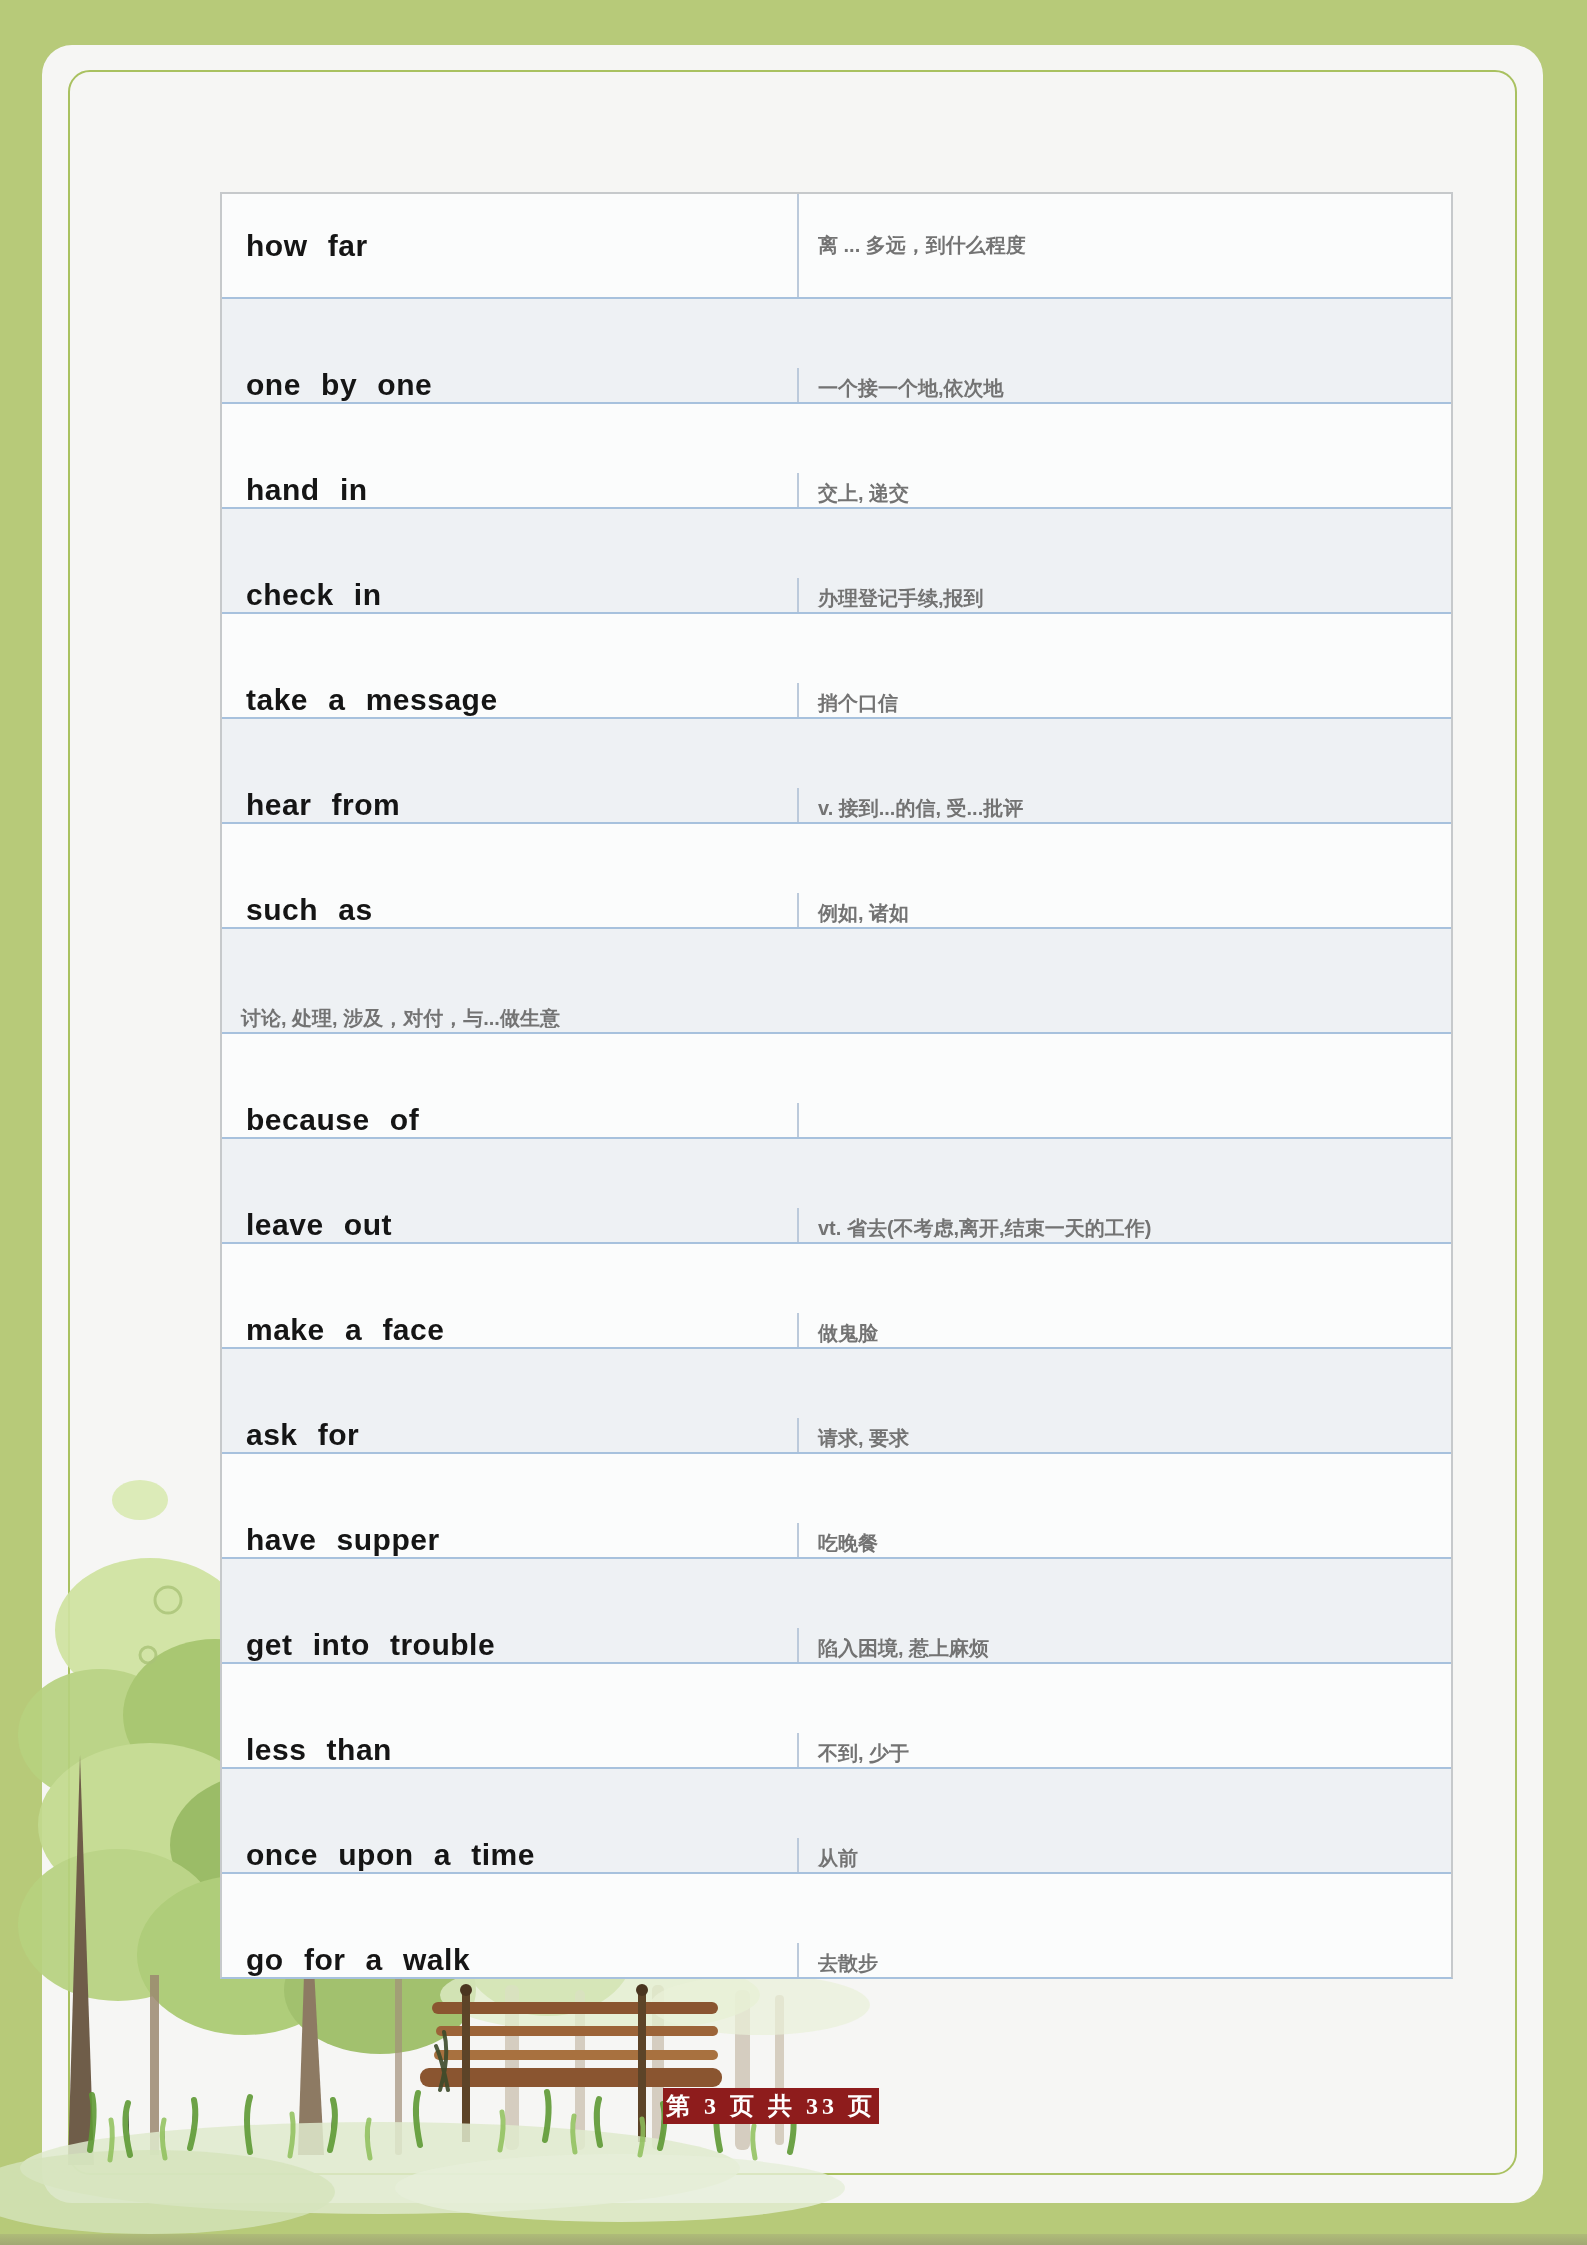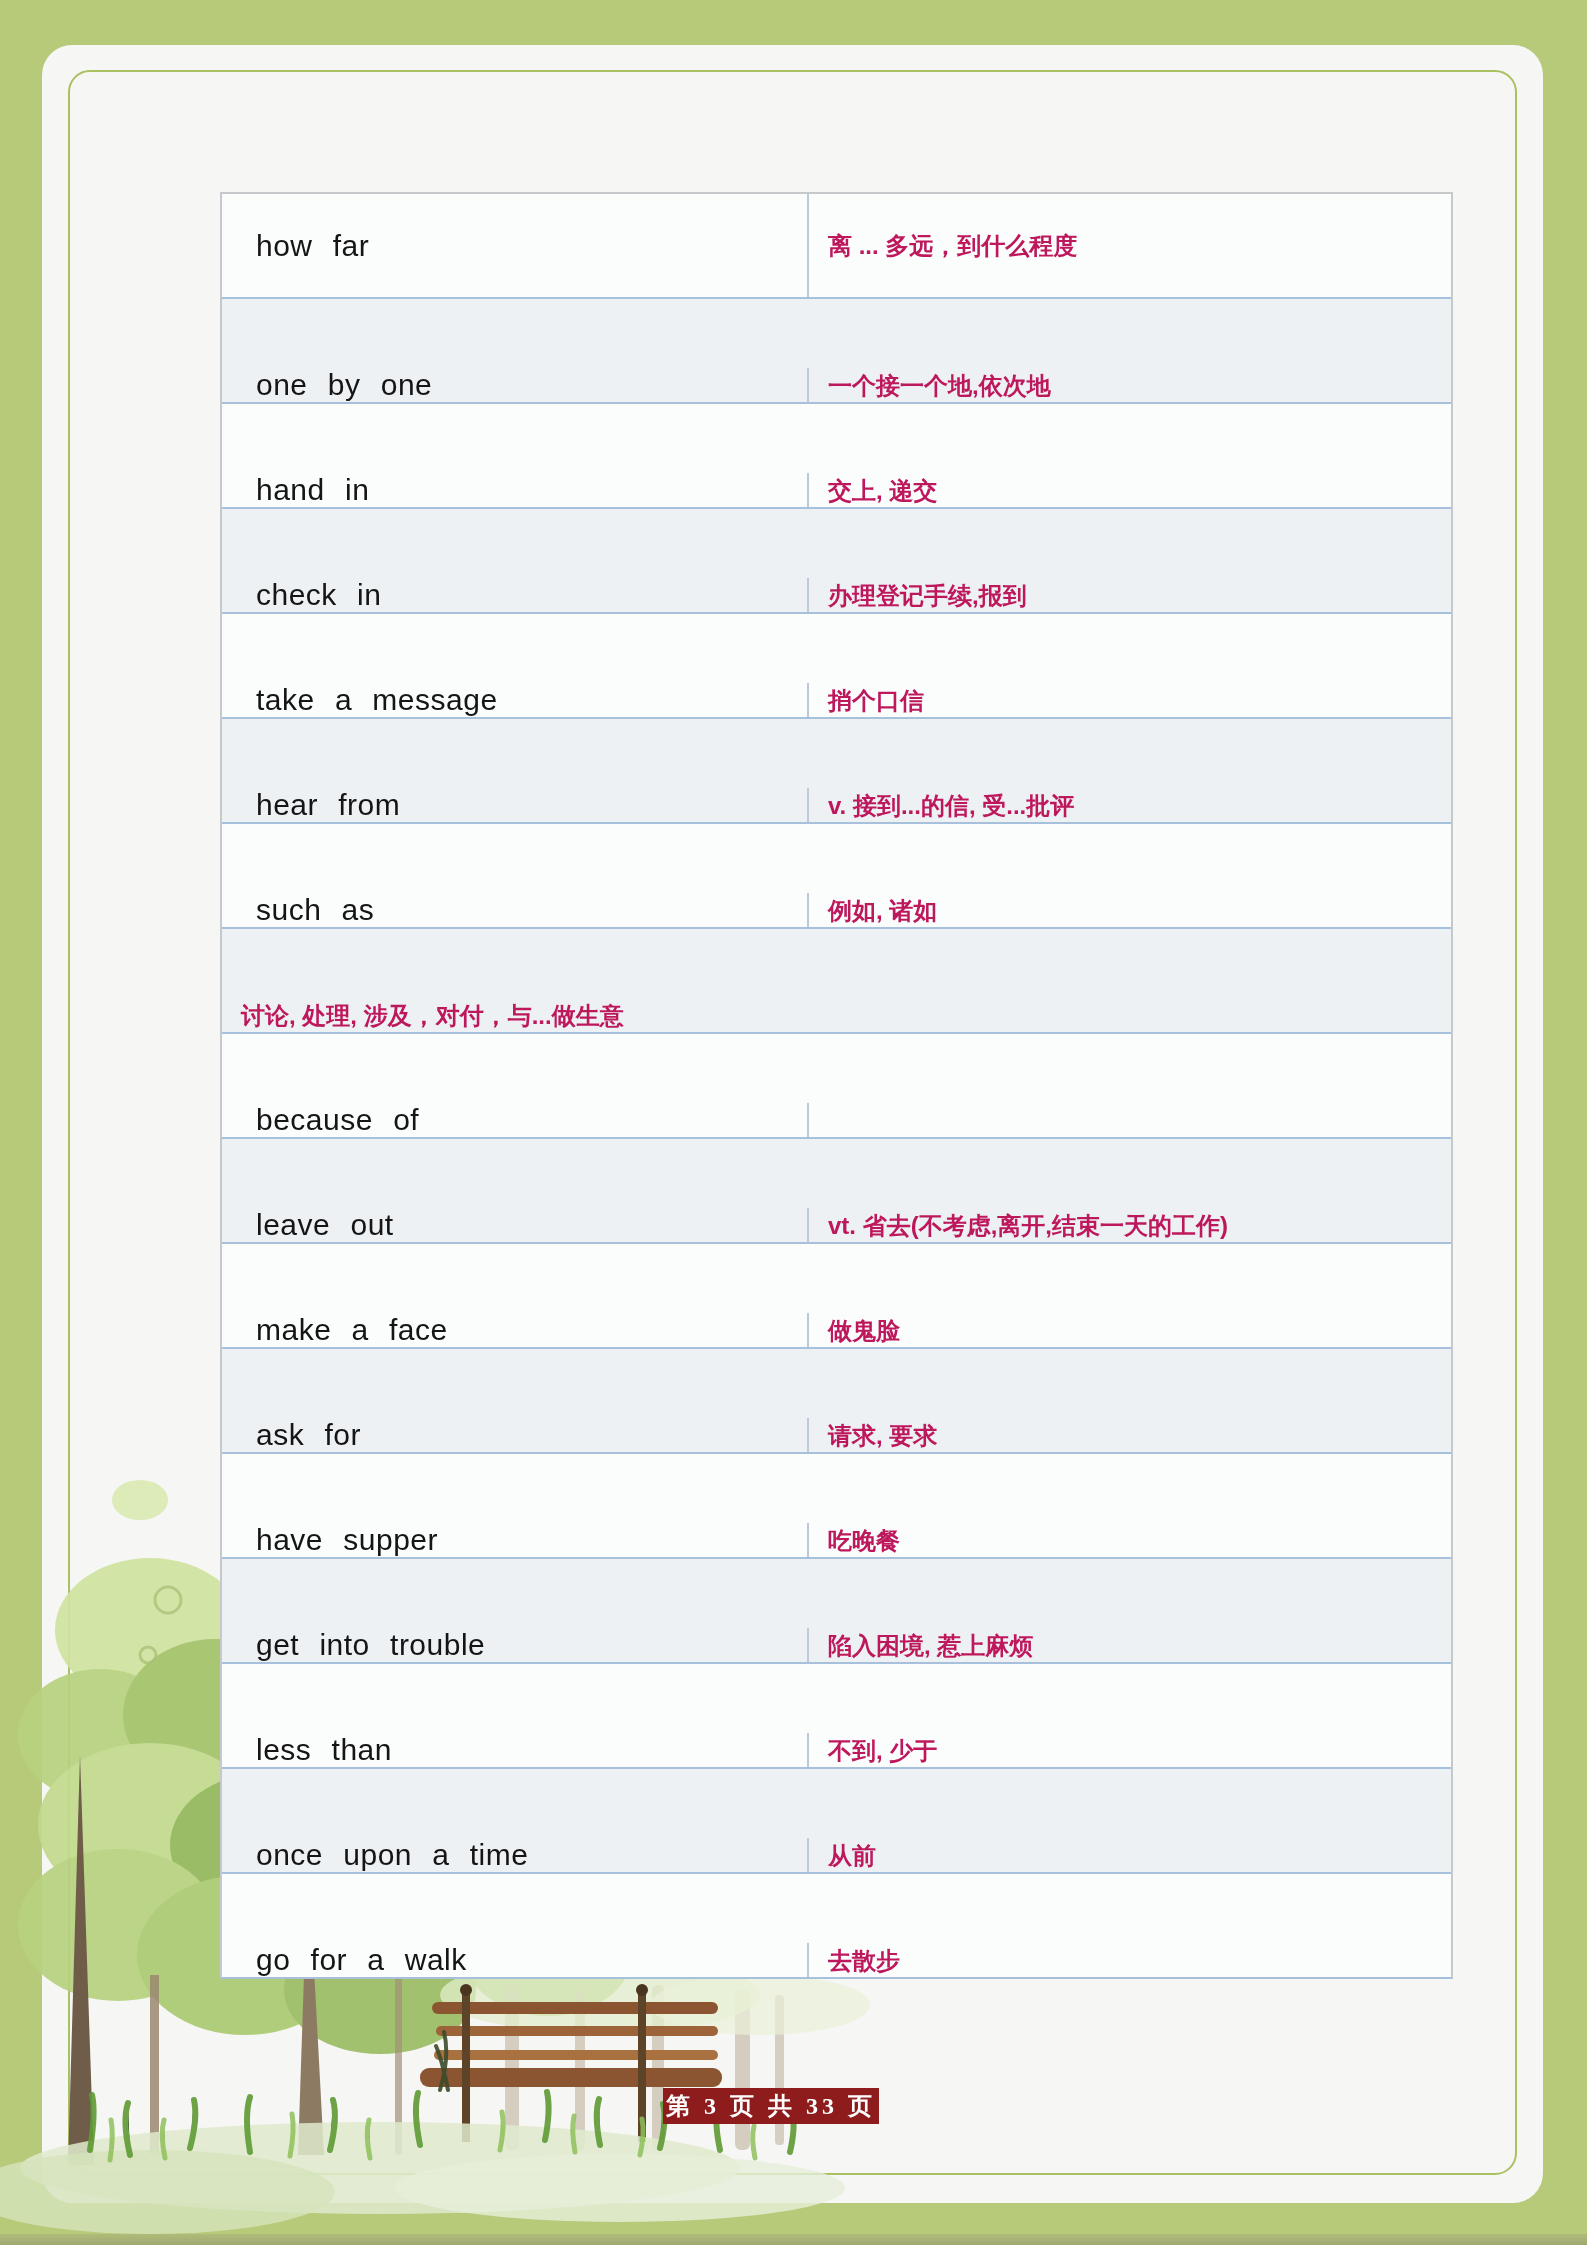--- a/index.html
+++ b/index.html
@@ -24,27 +24,27 @@
     position:absolute;left:178px;top:147px;width:1229px;
     border:2px solid var(--outer_border,#c6c9cb);
     border-bottom-color:var(--separator_blue,#a7c1dd);
     z-index:3;background:var(--row_plain,#fbfcfc);
   }
   .row{display:flex;height:103px;background:var(--row_plain,#fbfcfc);}
   .row + .row{border-top:2px solid var(--separator_blue,#a7c1dd);align-items:flex-end;}
   .row:nth-child(even){background:var(--row_tint,#eef1f4);}
   .cell-en{
     width:551px;flex:0 0 551px;display:flex;align-items:center;
-    padding-left:34px;border-right:2px solid var(--divider,#bccadb);
-    font-size:30px;font-weight:normal;color:var(--text,#151515);
+    padding-left:24px;border-right:2px solid var(--divider,#bccadb);
+    font-size:30px;font-weight:bold;color:var(--text,#151515);
     word-spacing:0.38em;letter-spacing:0.5px;
   }
   .cell-zh{
     flex:1;display:flex;align-items:center;padding-left:19px;
-    font-size:24px;font-weight:bold;color:#be185d;
+    font-size:20px;font-weight:bold;color:#737373;
   }
   .page-badge{
     position:absolute;left:663px;top:2088px;width:216px;height:36px;
     background:var(--badge_red,#8e1c1c);color:#ffffff;
     font-family:"Liberation Serif", serif;font-weight:bold;font-size:24px;
     line-height:36px;text-align:center;letter-spacing:4px;
     z-index:4;
   }
   .bottom-strip{
     position:absolute;left:0;top:2234px;width:1587px;height:11px;

